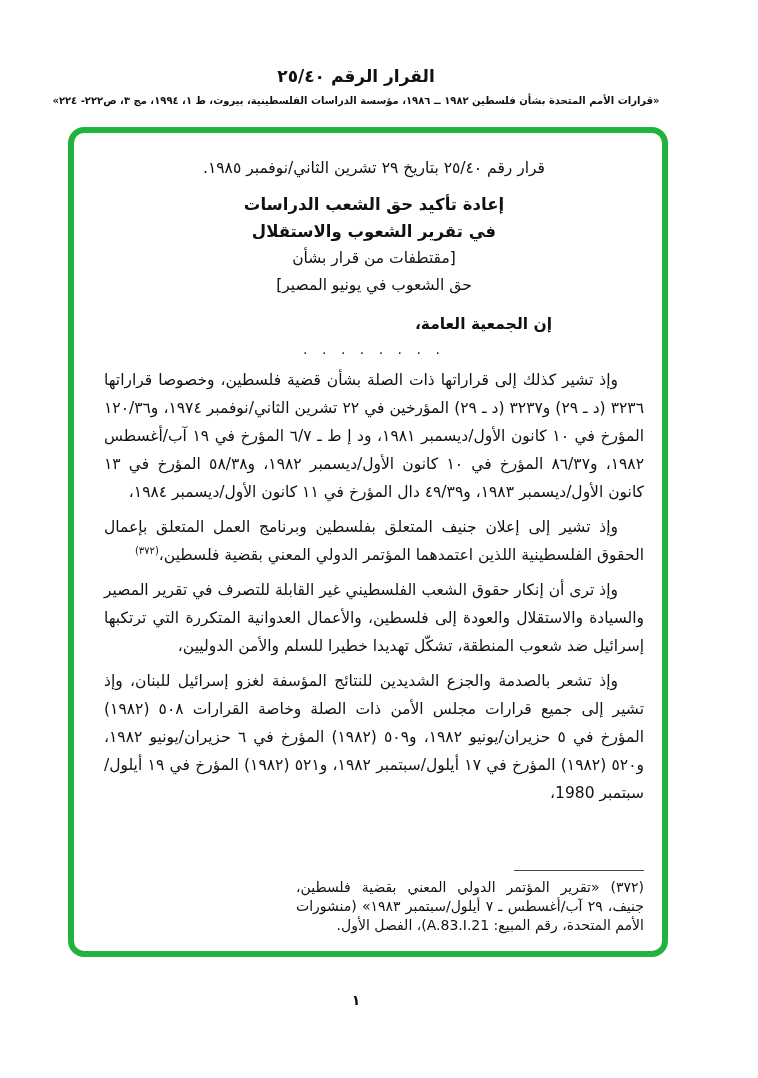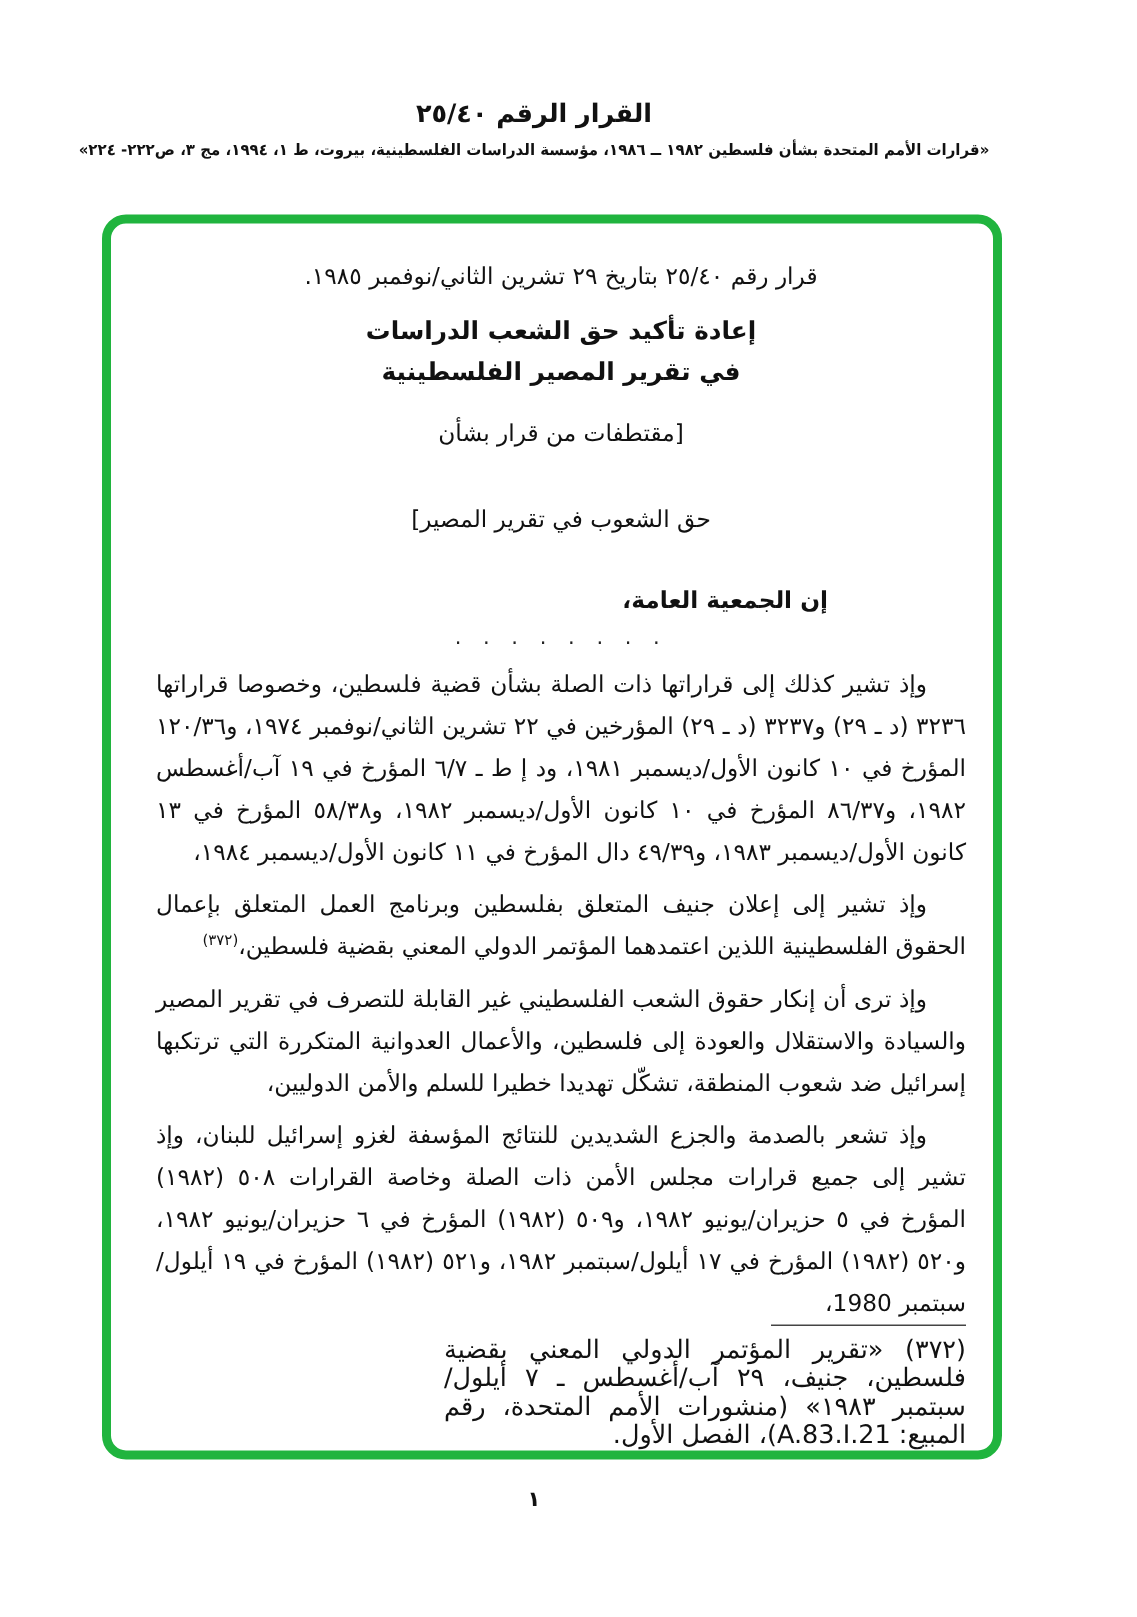--- a/index.html
+++ b/index.html
@@ -16,47 +16,47 @@
   .doc-title{font-size:17px;font-weight:bold;letter-spacing:.5px;}
   .source-line{
     margin-top:9px;
     font-size:10px;font-weight:bold;
     white-space:nowrap;
     text-align:center;
     transform:scaleY(1.05);
   }
   .green-box{
     position:absolute;
-    left:68px;top:143px;
+    left:68px;top:127px;
     width:600px;height:830px;
     box-sizing:border-box;
     border:6px solid #20b43e;
     border-radius:16px;
     padding:26px 18px 16px 30px;
     display:flex;flex-direction:column;
     overflow:hidden;
   }
   .date-line{font-size:15.5px;text-align:center;margin:0 0 14px 0;}
   .res-heading{font-size:16.5px;font-weight:bold;text-align:center;line-height:27px;margin:0;}
-  .res-subheading{font-size:15.5px;text-align:center;line-height:27px;margin:15px;}
+  .res-subheading{font-size:15.5px;text-align:center;line-height:27px;margin:0;}
   .opening-line{font-size:15.5px;font-weight:bold;padding-right:92px;margin:16px 0 0 0;}
   .ellipsis-line{font-size:14px;text-align:center;letter-spacing:5px;margin:8px 0 2px 0;color:#222;}
   .para{
     font-size:15.5px;line-height:28px;
     text-align:justify;text-align-last:right;
     text-indent:26px;
     margin:7px 0 0 0;
   }
   .para b{font-weight:normal;}
   .para sup{font-size:10px;line-height:0;}
   .footnote-block{margin-top:auto;}
   .fn-rule{width:130px;border:0;border-top:1.5px solid #444;margin:0 0 7px 0;}
   .footnote{
     width:348px;
-    font-size:17px;line-height:19px;
+    font-size:14px;line-height:19px;
     text-align:justify;text-align-last:right;
     margin:0;
   }
   .page-number{
     position:absolute;left:0;right:0;top:992px;
     text-align:center;font-size:14px;font-weight:bold;
   }
 </style>
 </head>
 <body>
@@ -66,24 +66,24 @@
   <div class="doc-header">
     <div class="doc-title">القرار الرقم ٢٥/٤٠</div>
     <div class="source-line">«قرارات الأمم المتحدة بشأن فلسطين ١٩٨٢ ــ ١٩٨٦، مؤسسة الدراسات الفلسطينية، بيروت، ط ١، ١٩٩٤، مج ٣، ص٢٢٢- ٢٢٤»</div>
   </div>
 
   <div class="green-box">
 
     <p class="date-line">قرار رقم ٢٥/٤٠ بتاريخ ٢٩ تشرين الثاني/نوفمبر ١٩٨٥.</p>
 
     <p class="res-heading">إعادة تأكيد حق الشعب الدراسات</p>
-    <p class="res-heading">في تقرير المصير الفلسطينية</p>
+    <p class="res-heading">في تقرير الشعوب والاستقلال</p>
 
     <p class="res-subheading">[مقتطفات من قرار بشأن</p>
-    <p class="res-subheading">حق الشعوب في تقرير المصير]</p>
+    <p class="res-subheading">حق الشعوب في يونيو المصير]</p>
 
     <p class="opening-line">إن الجمعية العامة،</p>
 
     <p class="ellipsis-line">. . . . . . . .</p>
 
     <p class="para"><b>وإذ تشير كذلك</b><span> إلى قراراتها ذات الصلة بشأن قضية فلسطين، وخصوصا قراراتها ٣٢٣٦ (د ـ ٢٩) و٣٢٣٧ (د ـ ٢٩) المؤرخين في ٢٢ تشرين الثاني/نوفمبر ١٩٧٤، و١٢٠/٣٦ المؤرخ في ١٠ كانون الأول/ديسمبر ١٩٨١، ود إ ط ـ ٦/٧ المؤرخ في ١٩ آب/أغسطس ١٩٨٢، و٨٦/٣٧ المؤرخ في ١٠ كانون الأول/ديسمبر ١٩٨٢، و٥٨/٣٨ المؤرخ في ١٣ كانون الأول/ديسمبر ١٩٨٣، و٤٩/٣٩ دال المؤرخ في ١١ كانون الأول/ديسمبر ١٩٨٤،</span></p>
 
     <p class="para"><b>وإذ تشير</b><span> إلى إعلان جنيف المتعلق بفلسطين وبرنامج العمل المتعلق بإعمال الحقوق الفلسطينية اللذين اعتمدهما المؤتمر الدولي المعني بقضية فلسطين،</span><sup>(٣٧٢)</sup></p>
 
     <p class="para"><b>وإذ ترى</b><span> أن إنكار حقوق الشعب الفلسطيني غير القابلة للتصرف في تقرير المصير والسيادة والاستقلال والعودة إلى فلسطين، والأعمال العدوانية المتكررة التي ترتكبها إسرائيل ضد شعوب المنطقة، تشكّل تهديدا خطيرا للسلم والأمن الدوليين،</span></p>

